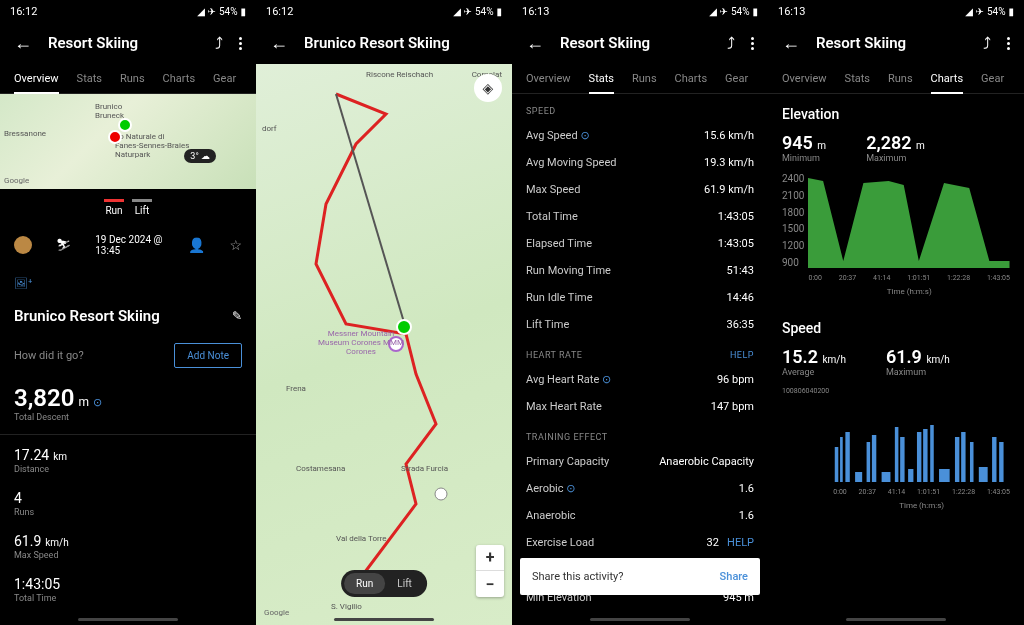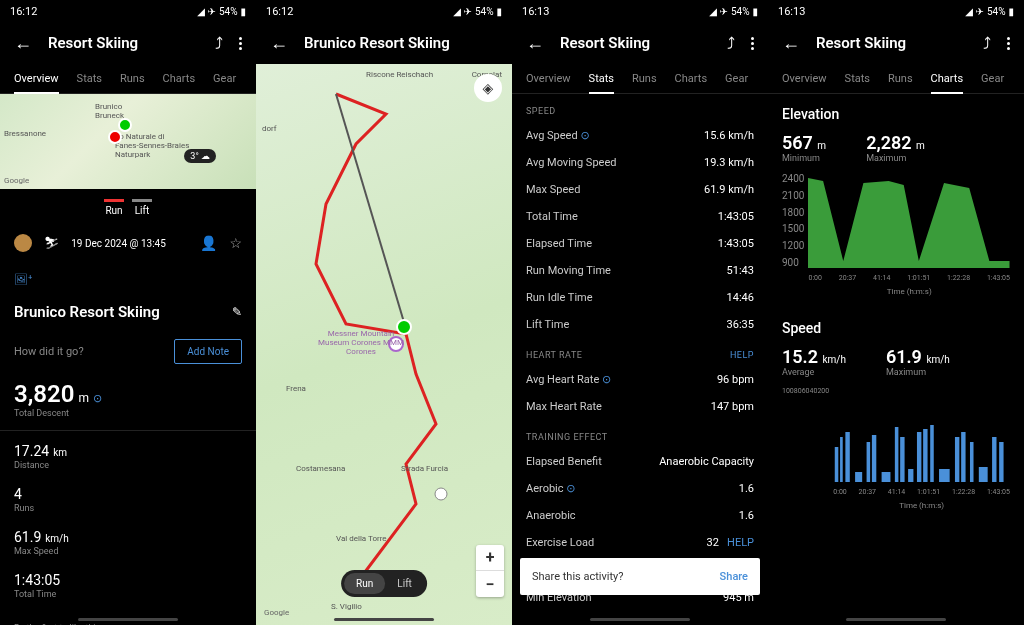--- a/index.html
+++ b/index.html
@@ -18,21 +18,21 @@
 .tab { padding: 8px 0; color: #888; position: relative; }
 .tab.active { color: #fff; }
 .tab.active::after { content: ""; position: absolute; bottom: -1px; left: 0; right: 0; height: 2px; background: #fff; }
 .body { flex: 1; overflow-y: auto; }
 .map-preview { height: 95px; background: linear-gradient(135deg, #d4e8c8 0%, #e8f0d8 40%, #c8e0b8 100%); position: relative; }
 .map-text { position: absolute; font-size: 8px; color: #555; }
 .map-marker { position: absolute; width: 14px; height: 14px; border-radius: 50%; border: 2px solid #fff; }
 .legend { display: flex; justify-content: center; gap: 8px; padding: 10px 0; align-items: center; }
 .legend-item { display: flex; flex-direction: column; align-items: center; gap: 3px; font-size: 10px; }
 .legend-line { width: 20px; height: 3px; }
-.activity-row { display: flex; align-items: center; gap: 12px; padding: 8px 14px; font-size: 10px; }
+.activity-row { display: flex; align-items: center; gap: 24px; padding: 8px 14px; font-size: 10px; }
 .avatar { width: 18px; height: 18px; border-radius: 50%; background: #b84; }
 .ski-icon::before { content: "⛷"; font-size: 12px; }
 .inline-icon { font-size: 14px; color: #aaa; }
 .edit-row { display: flex; justify-content: space-between; align-items: center; padding: 8px 14px; }
 .activity-title { font-size: 15px; font-weight: 600; }
 .note-row { display: flex; justify-content: space-between; align-items: center; padding: 10px 14px; }
 .note-text { color: #888; font-size: 11px; }
 .add-note-btn { border: 1px solid #4a90d9; color: #4a90d9; padding: 6px 12px; font-size: 10px; border-radius: 2px; }
 .big-stat { padding: 6px 14px 2px; }
 .big-stat .value { font-size: 24px; font-weight: 600; }
@@ -269,21 +269,21 @@
         <span class="v">96 bpm</span>
       </div>
     <div class="stat-row">
         <span class="k">Max Heart Rate</span>
         <span class="v">147 bpm</span>
       </div>
     <div class="section-header">
         <span>Training Effect</span>
       </div>
     <div class="stat-row">
-        <span class="k">Elapsed Benefit</span>
+        <span class="k">Primary Capacity</span>
         <span class="v">Anaerobic Capacity</span>
       </div>
     <div class="stat-row">
         <span class="k"><span>Aerobic</span> <span class="blue-icon">⊙</span></span>
         <span class="v">1.6</span>
       </div>
     <div class="stat-row">
         <span class="k">Anaerobic</span>
         <span class="v">1.6</span>
       </div>
@@ -328,21 +328,21 @@
     <div class="tab">Stats</div>
     <div class="tab">Runs</div>
     <div class="tab active">Charts</div>
     <div class="tab">Gear</div>
   </div>
   <div class="body">
     <div class="chart-section">
       <div class="chart-title">Elevation</div>
       <div class="minmax-row">
         <div class="minmax-item">
-            <div class="val"><span>567</span> <small>m</small></div>
+            <div class="val"><span>945</span> <small>m</small></div>
             <div class="lbl">Minimum</div>
           </div>
         <div class="minmax-item">
             <div class="val"><span>2,282</span> <small>m</small></div>
             <div class="lbl">Maximum</div>
           </div>
       </div>
       <div style="display:flex;gap:4px">
         <div style="display:flex;flex-direction:column;justify-content:space-between;font-size:10px;color:#888;height:95px">
           <span>2400</span>

